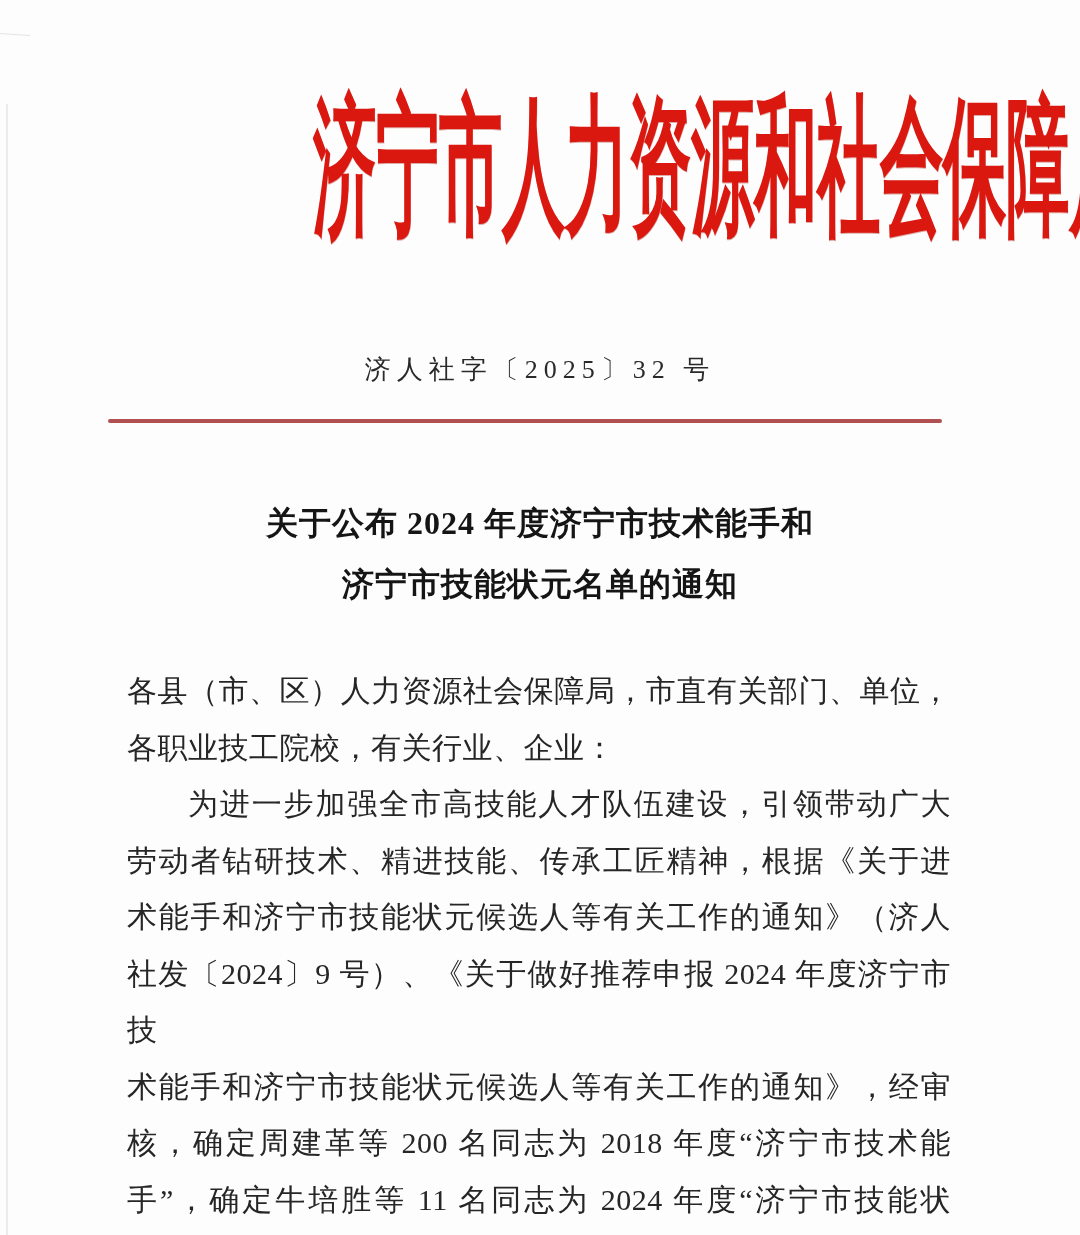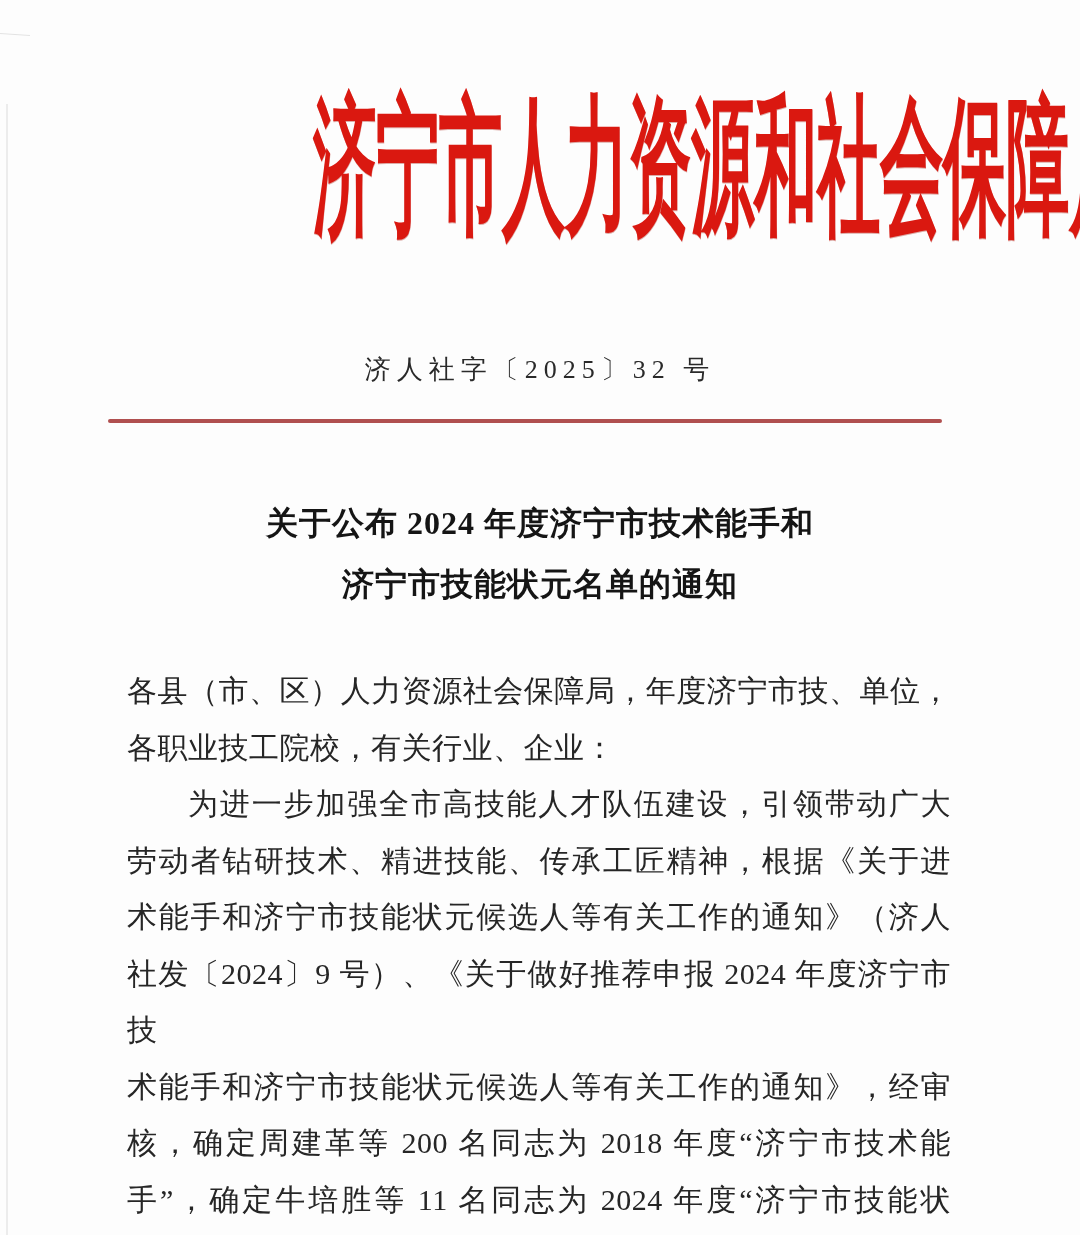--- a/index.html
+++ b/index.html
@@ -118,21 +118,21 @@
   <div class="doc-number">济人社字〔2025〕32 号</div>
 
   <div class="red-line"></div>
 
   <div class="title">
     <div>关于公布 2024 年度济宁市技术能手和</div>
     <div>济宁市技能状元名单的通知</div>
   </div>
 
   <div class="body-text">
-    <div class="line just">各县（市、区）人力资源社会保障局，年度济宁市技、单位，</div>
+    <div class="line just">各县（市、区）人力资源社会保障局，市直有关部门、单位，</div>
     <div class="line">各职业技工院校，有关行业、企业：</div>
     <div class="line just indent">为进一步加强全市高技能人才队伍建设，引领带动广大</div>
     <div class="line just">劳动者钻研技术、精进技能、传承工匠精神，根据《关于进</div>
     <div class="line just">术能手和济宁市技能状元候选人等有关工作的通知》（济人</div>
     <div class="line just">社发〔2024〕9 号）、《关于做好推荐申报 2024 年度济宁市技</div>
     <div class="line just">术能手和济宁市技能状元候选人等有关工作的通知》，经审</div>
     <div class="line just">核，确定周建革等 200 名同志为 2018 年度“济宁市技术能</div>
     <div class="line just">手”，确定牛培胜等 11 名同志为 2024 年度“济宁市技能状</div>
     <div class="line">元”，现予以公布。</div>
   </div>

